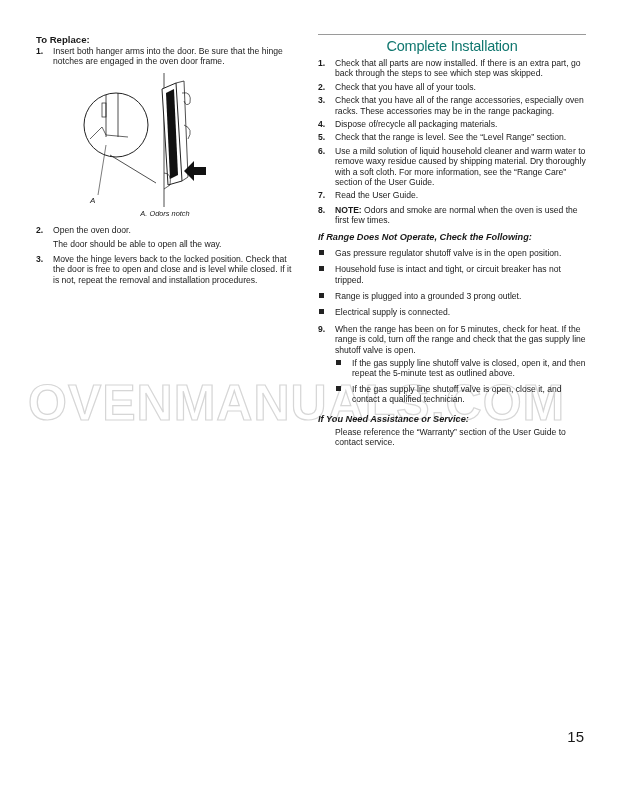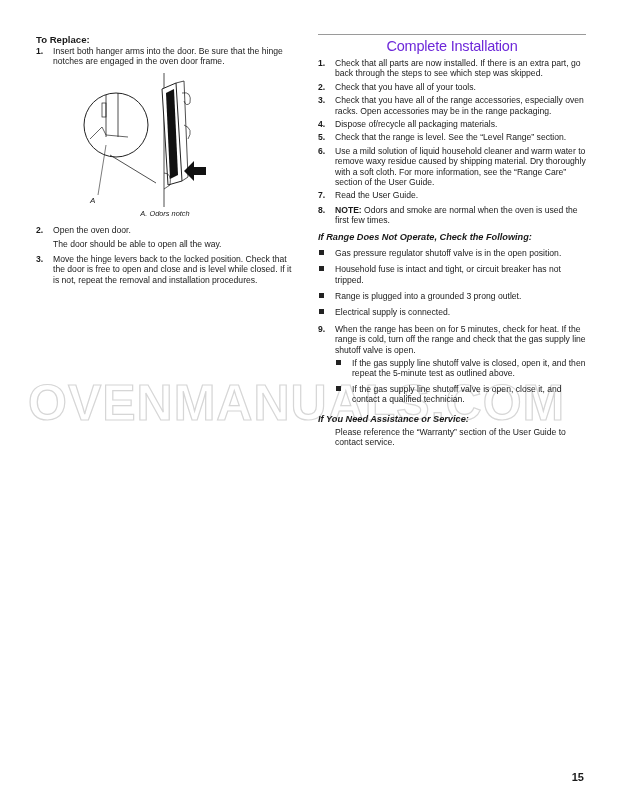--- a/index.html
+++ b/index.html
@@ -6,32 +6,32 @@
   body { width:620px; height:802px; position:relative; overflow:hidden;
          font-family:"Liberation Sans", sans-serif; color:#1a1a1a; font-size:8.6px; line-height:10.4px; }
   .col { position:absolute; }
   .left { left:36px; top:34px; width:258px; }
   .right { left:318px; top:34px; width:268px; }
   .heading { font-weight:bold; font-size:9.6px; line-height:12px; margin:0 0 0 0; }
   .item { position:relative; padding-left:17px; margin-bottom:3px; }
   .num { position:absolute; left:0; top:0; font-weight:bold; }
   .sub { margin-top:3px; }
   .rule { border-top:1.5px solid #9a9a9a; margin:0 0 3px 0; }
-  .section-title { text-align:center; font-size:14.5px; line-height:17px; color:#6d28d9; margin:2px 0 3px 0; letter-spacing:-0.2px; }
+  .section-title { text-align:center; font-size:14.5px; line-height:17px; color:#0f766e; margin:2px 0 3px 0; letter-spacing:-0.2px; }
   .bullet { position:relative; padding-left:17px; margin-bottom:6px; }
   .bsq { position:absolute; left:1px; top:2px; width:5px; height:5px; background:#222; }
   .nested { margin-left:17px; }
   .nested .bullet { padding-left:17px; margin-bottom:5px; }
   .figure { position:relative; width:258px; height:134px; margin-top:6px; }
   .caption { text-align:center; font-style:italic; font-size:7.4px; margin:2px 0 6px 0; }
   .sec-head { font-weight:bold; font-size:9.2px; line-height:11px; margin:6px 0 5px 0;font-style:italic; }
   .indent { padding-left:17px; }
   .watermark { position:absolute; left:28px; top:378px; font-size:50px; line-height:50px; font-weight:bold;
                color:transparent; -webkit-text-stroke:1.2px #d6d6d6; letter-spacing:1px; pointer-events:none; }
-  .pageno { position:absolute; right:36px; top:772px; font-weight:bold; font-size:11px; }
+  .pageno { position:absolute; right:36px; top:732px; font-weight:normal; font-size:15px; }
 </style>
 </head>
 <body>
 
 <div class="watermark">OVENMANUALS.COM</div>
 
 <div class="col left">
   <div class="heading">To Replace:</div>
   <div class="item">
     <span class="num">1.</span>
@@ -82,21 +82,21 @@
   <div class="item">
     <span class="num">1.</span>
     <span>Check that all parts are now installed. If there is an extra part, go back through the steps to see which step was skipped.</span>
   </div>
   <div class="item">
     <span class="num">2.</span>
     <span>Check that you have all of your tools.</span>
   </div>
   <div class="item">
     <span class="num">3.</span>
-    <span>Check that you have all of the range accessories, especially oven racks. Open accessories may be in the range packaging.</span>
+    <span>Check that you have all of the range accessories, especially oven racks. These accessories may be in the range packaging.</span>
   </div>
   <div class="item">
     <span class="num">4.</span>
     <span>Dispose of/recycle all packaging materials.</span>
   </div>
   <div class="item">
     <span class="num">5.</span>
     <span>Check that the range is level. See the “Level Range” section.</span>
   </div>
   <div class="item">

